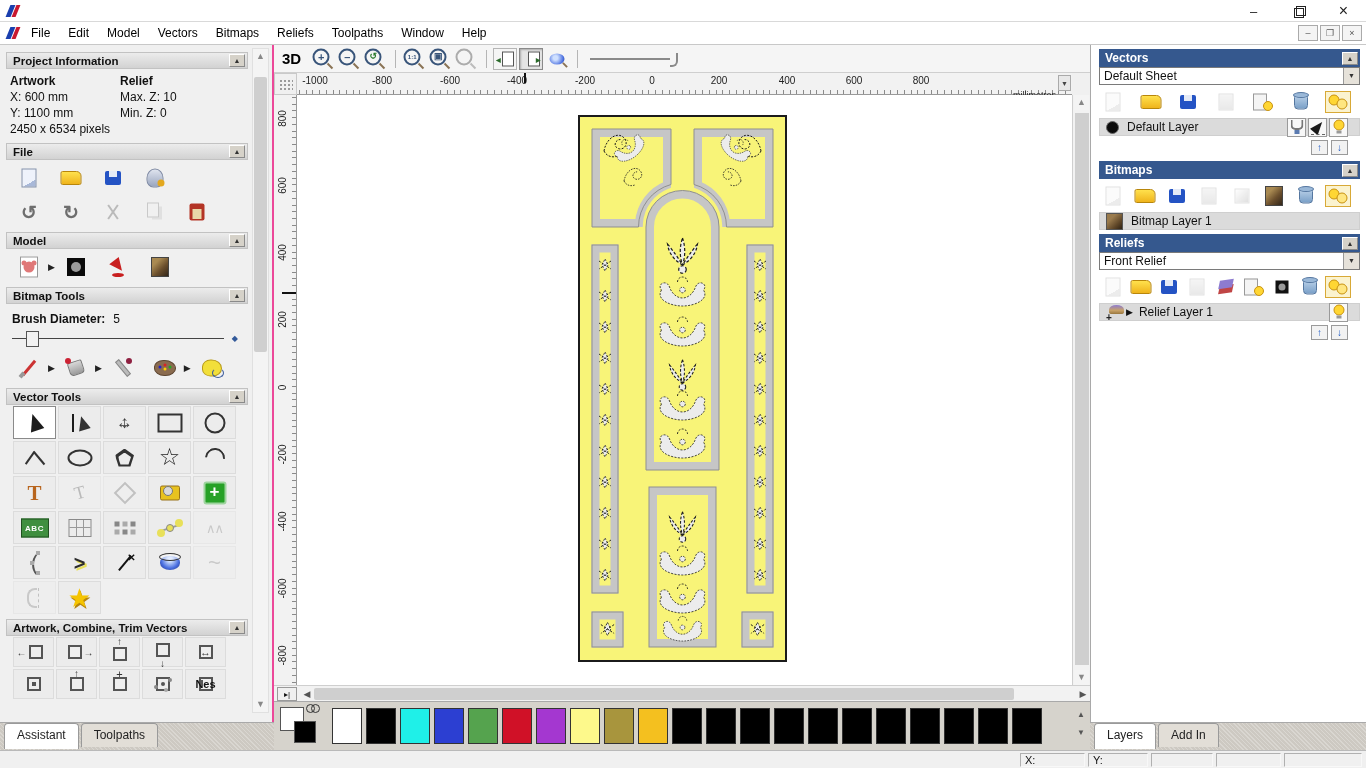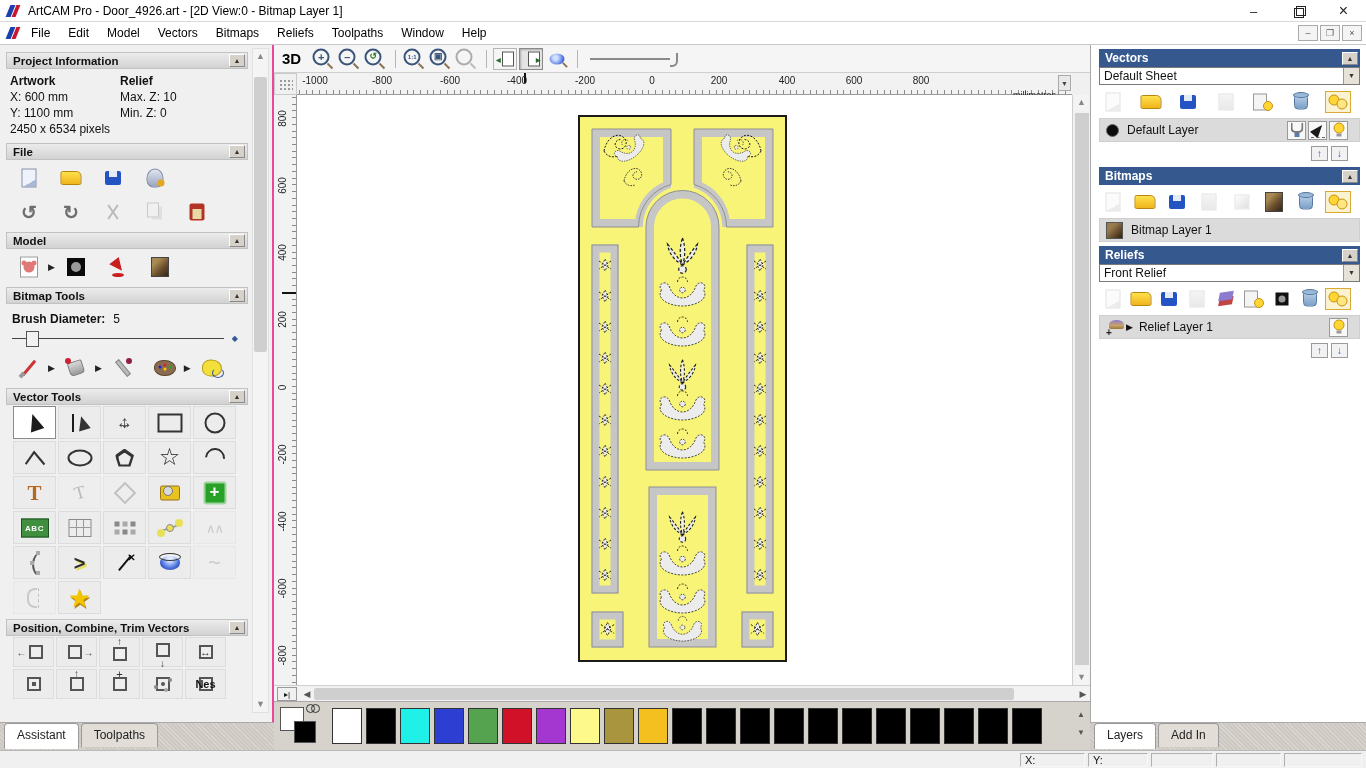--- a/index.html
+++ b/index.html
@@ -106,21 +106,21 @@
   .right-panel { position:absolute; left:1090px; top:45px; width:276px; height:677px; background:#ffffff; border-left:1px solid #a9a9a9; }
   .rp-inner { padding:0 6px 0 8px; }
   .blue-h { display:flex; align-items:center; height:18px; background:#35588e; color:#fff; font-weight:bold; font-size:12px; padding:0 2px 0 6px; margin-top:4px; }
   .blue-h .t { flex:1; }
   .dropdown { display:flex; height:18px; border:1px solid #7a7a7a; background:#fff; align-items:center; }
   .dropdown .val { flex:1; padding-left:4px; font-size:12px; }
   .dd-btn { width:16px; height:16px; background:#e6e2da; border-left:1px solid #999; font-size:7px; text-align:center; line-height:15px; color:#333; }
   .rp-icons { display:flex; justify-content:space-between; align-items:center; padding:7px 10px 6px 2px; }
   .rp-icons .ic { width:24px; height:20px; }
   .rp-icons .ic.pressed { outline:1px solid #d8a937; background:#fbf3cf; }
-  .layer-row { display:flex; align-items:center; height:24px; background:#dbdbdb; border:1px solid #cfcfcf; padding:0 11px 0 6px; font-size:12px;justify-content:flex-end; }
+  .layer-row { display:flex; align-items:center; height:18px; background:#dbdbdb; border:1px solid #cfcfcf; padding:0 11px 0 6px; font-size:12px;justify-content:flex-end; }
   .layer-row .name { flex:1; margin-left:8px; }
   .lr-btn { width:19px; height:19px; border:1px solid #9a9a9a; background:#f8f8f8; position:relative; margin-left:2px; }
   .expander { font-size:9px; margin-right:2px; }
   .updown { display:flex; justify-content:flex-end; gap:3px; padding:4px 12px 2px 0; }
   .ud-btn { width:17px; height:15px; border:1px solid #9a9a9a; background:#f2f2f2; color:#1a56c4; font-weight:bold; font-size:10px; line-height:13px; text-align:center; }
   .lyr-dot { width:13px; height:13px; border-radius:50%; background:#0b0b0b; border:1px solid #666; }
   .thumb-img { width:17px; height:17px; background:linear-gradient(135deg,#9a7b4d 30%,#5d4527 70%,#2e2214); border:1px solid #555; }
   .relief-ic { position:relative; width:20px; height:16px; }
   .relief-ic::before { content:""; position:absolute; left:3px; top:1px; width:15px; height:9px; background:linear-gradient(#8d7bd0,#c8a268 60%,#9a7840); border-radius:50% 50% 20% 20%; }
   .relief-ic::after { content:"+"; position:absolute; left:0; bottom:-3px; font-size:10px; font-weight:bold; color:#222; }
@@ -260,21 +260,20 @@
   svg .mold { fill:#f8f478; stroke:#c6c6c6; stroke-width:8; }
   svg .edge { fill:none; stroke:#8f8f8f; stroke-width:1; }
 </style>
 </head>
 <body>
 
 <div id="app" data-name="artcam-window">
 
   <div class="titlebar" data-name="title-bar">
     <span class="logo" data-name="artcam-logo-icon"></span>
-    <span class="title" data-name="window-title">ArtCAM Pro - Door_4926.art - [2D View:0 - Bitmap Layer 1]</span>
     <div class="win-btns">
       <div class="win-btn" data-name="minimize-button">–</div>
       <div class="win-btn" data-name="restore-button">
           <span class="restore-glyph" data-name="restore-icon"></span>
         </div>
       <div class="win-btn" data-name="close-button" style="font-size:16px;">×</div>
     </div>
   </div>
 
   <div class="menubar" data-name="menu-bar">
@@ -406,21 +405,21 @@
           <span class="ic i-trim" data-name="trim-icon"></span>
           <span class="ic i-spin" data-name="spin-icon"></span>
           <span class="ic i-blend dis" data-name="blend-icon"></span>
         </div>
       <div class="vt-row" data-name="vector-tools-row6">
           <span class="ic i-mirror-merge dis" data-name="mirror-merge-icon"></span>
           <span class="ic i-wizard" data-name="wizard-icon"></span>
         </div>
 
       <div class="sec-h" data-name="section-header-position-combine">
-        <span class="t" data-name="section-title">Position, Combine, Trim Vectors</span>
+        <span class="t" data-name="section-title">Artwork, Combine, Trim Vectors</span>
         <span class="collapse-btn" data-name="collapse-button">▲</span>
       </div>
       <div class="pos-row" data-name="position-tools-row1">
           <span class="ic i-align-left" data-name="align-left-icon"></span>
           <span class="ic i-align-right" data-name="align-right-icon"></span>
           <span class="ic i-align-top" data-name="align-top-icon"></span>
           <span class="ic i-align-bottom" data-name="align-bottom-icon"></span>
           <span class="ic i-center-horizontal" data-name="center-horizontal-icon"></span>
         </div>
       <div class="pos-row" data-name="position-tools-row2">

